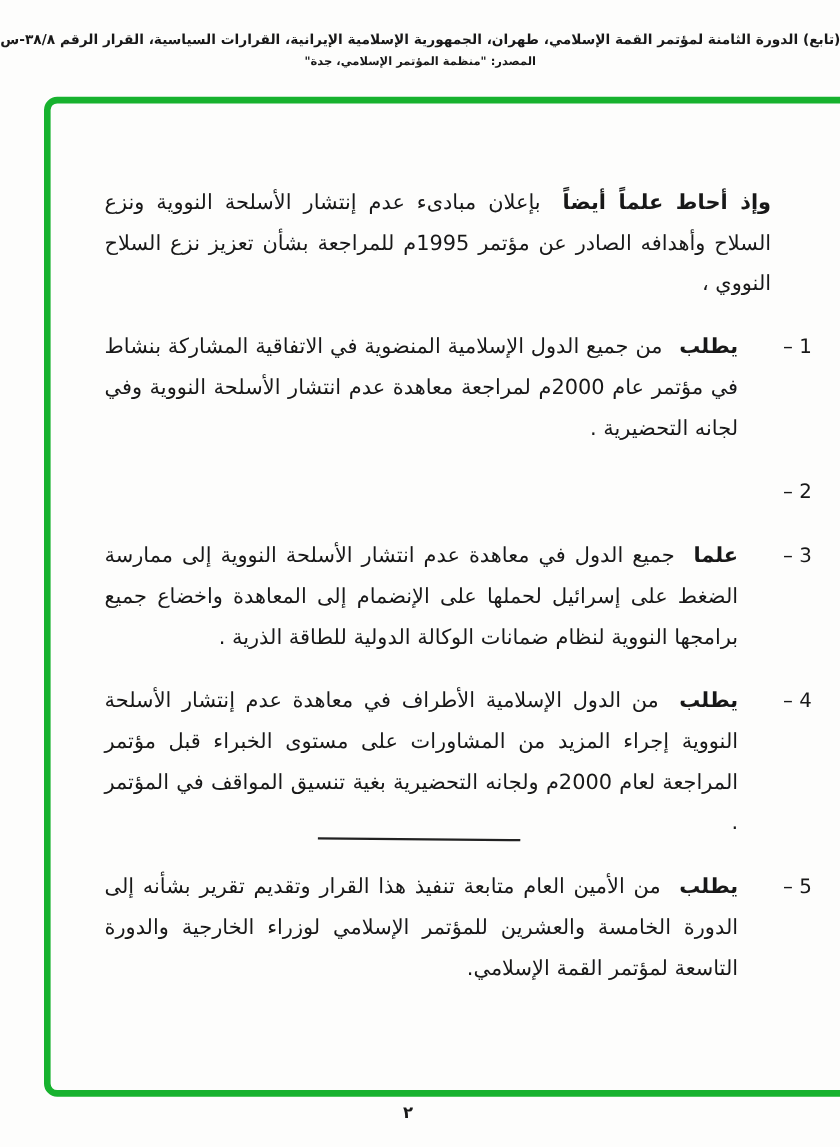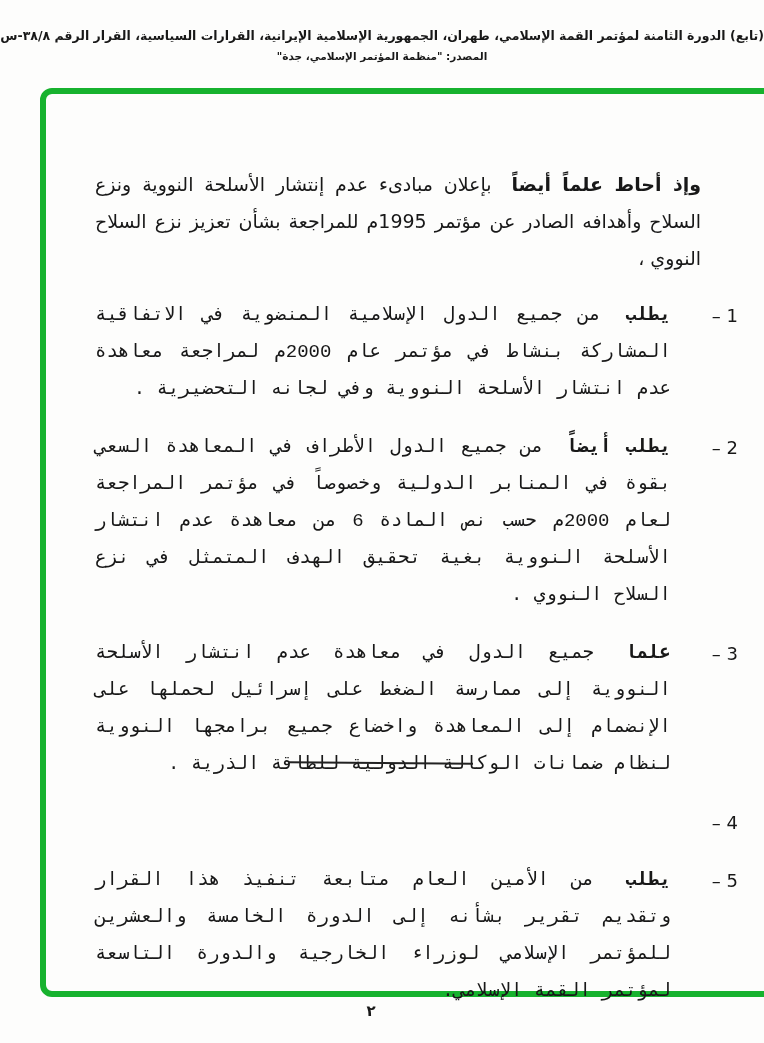--- a/index.html
+++ b/index.html
@@ -70,21 +70,20 @@
   .marker {
     flex: 0 0 67px;
     direction: ltr;
     text-align: right;
     font-size: 18px;
     line-height: 37px;
     white-space: nowrap;
   }
   .itext {
     flex: 1 1 auto;
-    font-family: Liberation Mono, monospace;
   }
   .rule {
     position: absolute;
     left: 243px;
     top: 668px;
     width: 184px;
     height: 2px;
     background: #222222;
     transform: rotate(0.5deg);
   }
@@ -115,30 +114,30 @@
 
       <p class="preamble"><span class="lead">وإذ أحاط علماً أيضاً</span><span> بإعلان مبادىء عدم إنتشار الأسلحة النووية ونزع السلاح وأهدافه الصادر عن مؤتمر 1995م للمراجعة بشأن تعزيز نزع السلاح النووي ،</span></p>
 
       <div class="item">
         <div class="marker">– 1</div>
         <div class="itext"><span class="lead">يطلب</span><span> من جميع الدول الإسلامية المنضوية في الاتفاقية المشاركة بنشاط في مؤتمر عام 2000م لمراجعة معاهدة عدم انتشار الأسلحة النووية وفي لجانه التحضيرية .</span></div>
       </div>
 
       <div class="item">
         <div class="marker">– 2</div>
-        <div class="itext"><span class="lead">يطلب أيضاً</span><span> من جميع الدول الأطراف في المعاهدة السعي بقوة في المنابر الدولية وخصوصاً في مؤتمر المراجعة لعام 2000م حسب نص المادة 6 من معاهدة عدم انتشار الأسلحة النووية بغية تحقيق الهدف المتمثل في نزع السلاح النووي .</span></div>
       </div>
 
       <div class="item">
         <div class="marker">– 3</div>
         <div class="itext"><span class="lead">علما</span><span> جميع الدول في معاهدة عدم انتشار الأسلحة النووية إلى ممارسة الضغط على إسرائيل لحملها على الإنضمام إلى المعاهدة واخضاع جميع برامجها النووية لنظام ضمانات الوكالة الدولية للطاقة الذرية .</span></div>
       </div>
 
       <div class="item">
         <div class="marker">– 4</div>
+        <div class="itext"><span class="lead">يطلب</span><span> من الدول الإسلامية الأطراف في معاهدة عدم إنتشار الأسلحة النووية إجراء المزيد من المشاورات على مستوى الخبراء قبل مؤتمر المراجعة لعام 2000م ولجانه التحضيرية بغية تنسيق المواقف في المؤتمر .</span></div>
       </div>
 
       <div class="item">
         <div class="marker">– 5</div>
         <div class="itext"><span class="lead">يطلب</span><span> من الأمين العام متابعة تنفيذ هذا القرار وتقديم تقرير بشأنه إلى الدورة الخامسة والعشرين للمؤتمر الإسلامي لوزراء الخارجية والدورة التاسعة لمؤتمر القمة الإسلامي.</span></div>
       </div>
 
     </div>
 
     <div class="rule"></div>

